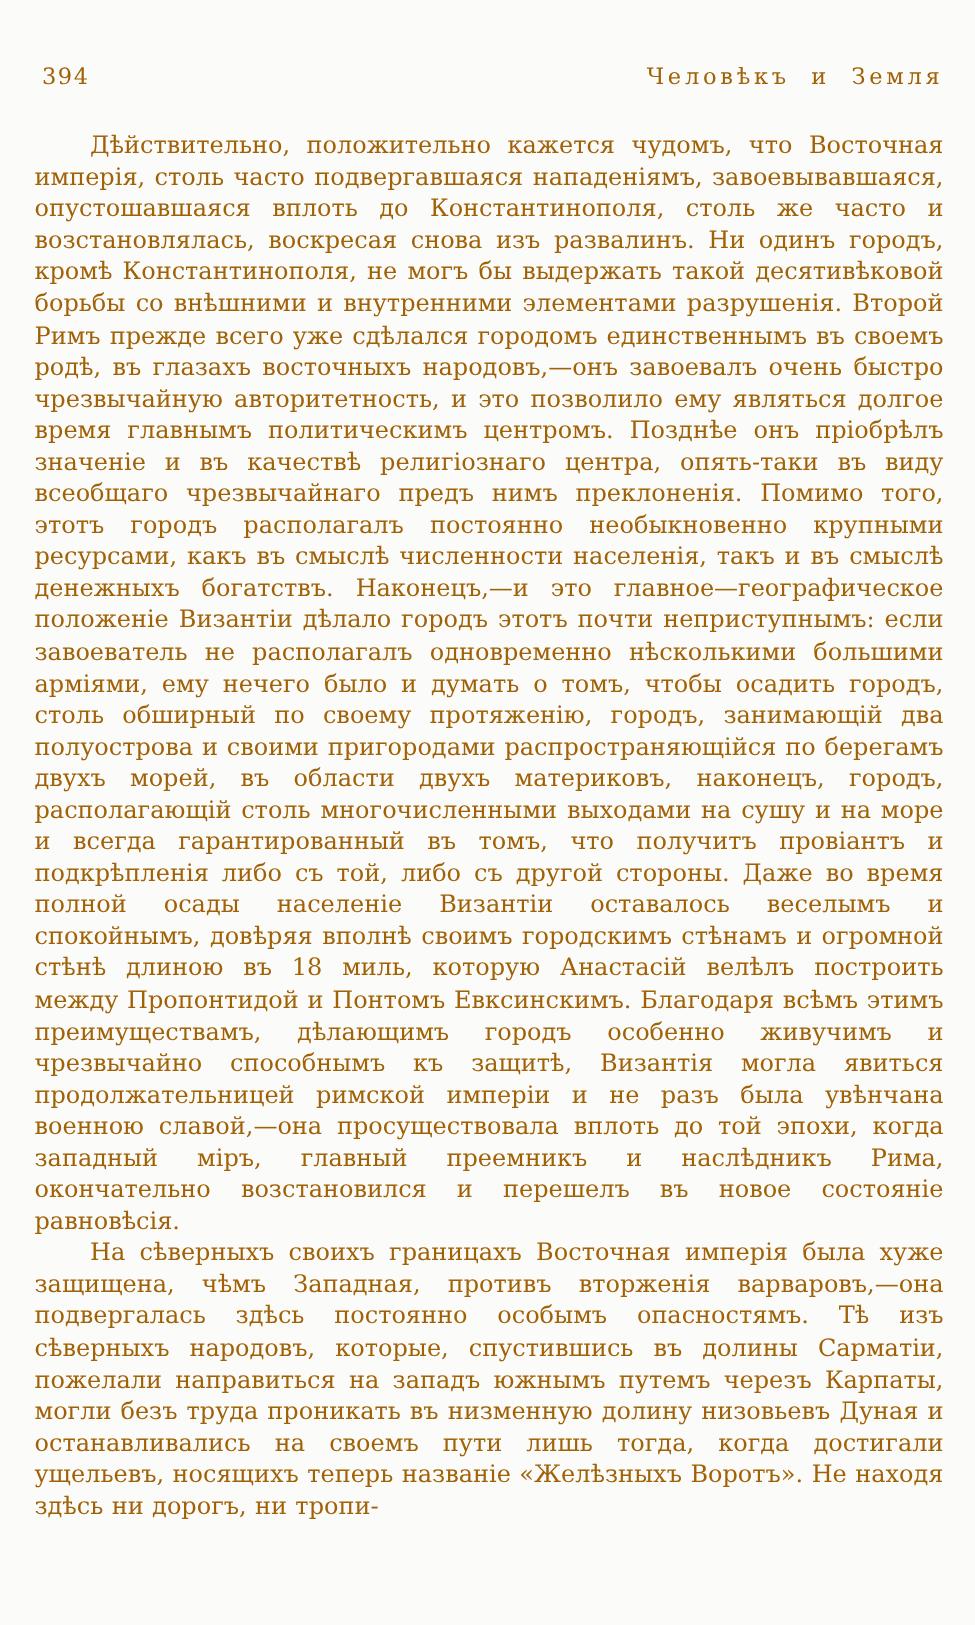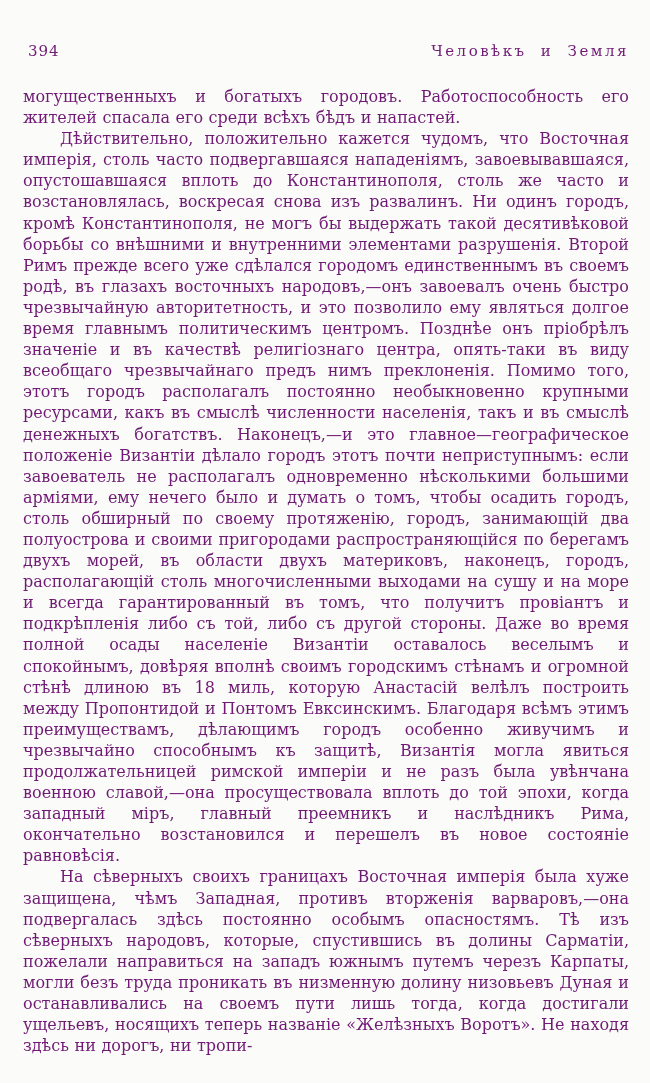--- a/index.html
+++ b/index.html
@@ -6,21 +6,21 @@
       margin: 0;
       padding: 0;
       background: #fbfbf9;
     }
     .page {
       position: relative;
       width: 650px;
       height: 1083px;
       box-sizing: border-box;
       background: #fbfbf9;
-      color: #701a75;
+      color: #a16207;
       font-family: "DejaVu Serif", "Liberation Serif", serif;
       padding: 40px 21px 2px 23px;
       overflow: hidden;
     }
     .page-header {
       position: relative;
       height: 22px;
       margin-bottom: 24px;
       font-size: 15px;
       line-height: 22px;
@@ -54,17 +54,16 @@
   </style>
 </head>
 <body>
 
 <div class="page">
   <div class="page-header">
     <span class="page-number">394</span>
     <span class="running-title">Человѣкъ и Земля</span>
   </div>
   <div class="body-text">
-    <p class="para no-indent">могущественныхъ и богатыхъ городовъ. Работоспособность его жителей спасала его среди всѣхъ бѣдъ и напастей.</p>
     <p class="para">Дѣйствительно, положительно кажется чудомъ, что Восточная имперія, столь часто подвергавшаяся нападеніямъ, завоевывавшаяся, опустошавшаяся вплоть до Константинополя, столь же часто и возстановлялась, воскресая снова изъ развалинъ. Ни одинъ городъ, кромѣ Константинополя, не могъ бы выдержать такой десятивѣковой борьбы со внѣшними и внутренними элементами разрушенія. Второй Римъ прежде всего уже сдѣлался городомъ единственнымъ въ своемъ родѣ, въ глазахъ восточныхъ народовъ,—онъ завоевалъ очень быстро чрезвычайную авторитетность, и это позволило ему являться долгое время главнымъ политическимъ центромъ. Позднѣе онъ пріобрѣлъ значеніе и въ качествѣ религіознаго центра, опять-таки въ виду всеобщаго чрезвычайнаго предъ нимъ преклоненія. Помимо того, этотъ городъ располагалъ постоянно необыкновенно крупными ресурсами, какъ въ смыслѣ численности населенія, такъ и въ смыслѣ денежныхъ богатствъ. Наконецъ,—и это главное—географическое положеніе Византіи дѣлало городъ этотъ почти неприступнымъ: если завоеватель не располагалъ одновременно нѣсколькими большими арміями, ему нечего было и думать о томъ, чтобы осадить городъ, столь обширный по своему протяженію, городъ, занимающій два полуострова и своими пригородами распространяющійся по берегамъ двухъ морей, въ области двухъ материковъ, наконецъ, городъ, располагающій столь многочисленными выходами на сушу и на море и всегда гарантированный въ томъ, что получитъ провіантъ и подкрѣпленія либо съ той, либо съ другой стороны. Даже во время полной осады населеніе Византіи оставалось веселымъ и спокойнымъ, довѣряя вполнѣ своимъ городскимъ стѣнамъ и огромной стѣнѣ длиною въ 18 миль, которую Анастасій велѣлъ построить между Пропонтидой и Понтомъ Евксинскимъ. Благодаря всѣмъ этимъ преимуществамъ, дѣлающимъ городъ особенно живучимъ и чрезвычайно способнымъ къ защитѣ, Византія могла явиться продолжательницей римской имперіи и не разъ была увѣнчана военною славой,—она просуществовала вплоть до той эпохи, когда западный міръ, главный преемникъ и наслѣдникъ Рима, окончательно возстановился и перешелъ въ новое состояніе равновѣсія.</p>
     <p class="para">На сѣверныхъ своихъ границахъ Восточная имперія была хуже защищена, чѣмъ Западная, противъ вторженія варваровъ,—она подвергалась здѣсь постоянно особымъ опасностямъ. Тѣ изъ сѣверныхъ народовъ, которые, спустившись въ долины Сарматіи, пожелали направиться на западъ южнымъ путемъ черезъ Карпаты, могли безъ труда проникать въ низменную долину низовьевъ Дуная и останавливались на своемъ пути лишь тогда, когда достигали ущельевъ, носящихъ теперь названіе «Желѣзныхъ Воротъ». Не находя здѣсь ни дорогъ, ни тропи-</p>
   </div>
 </div>
 
 </body></html>

